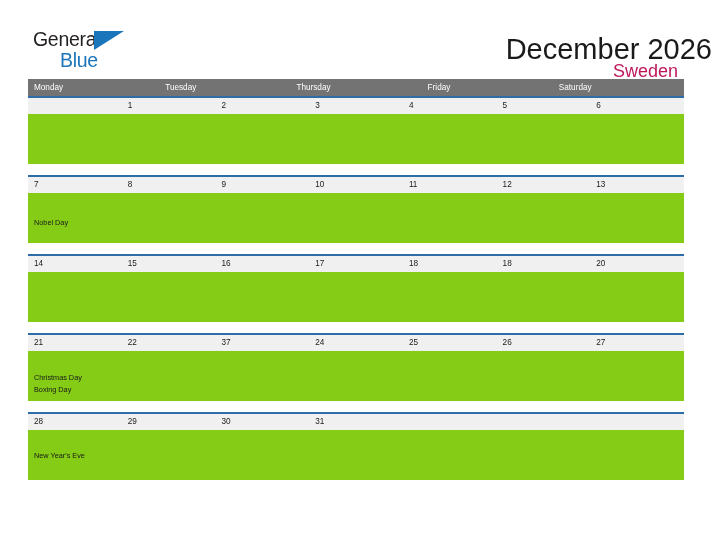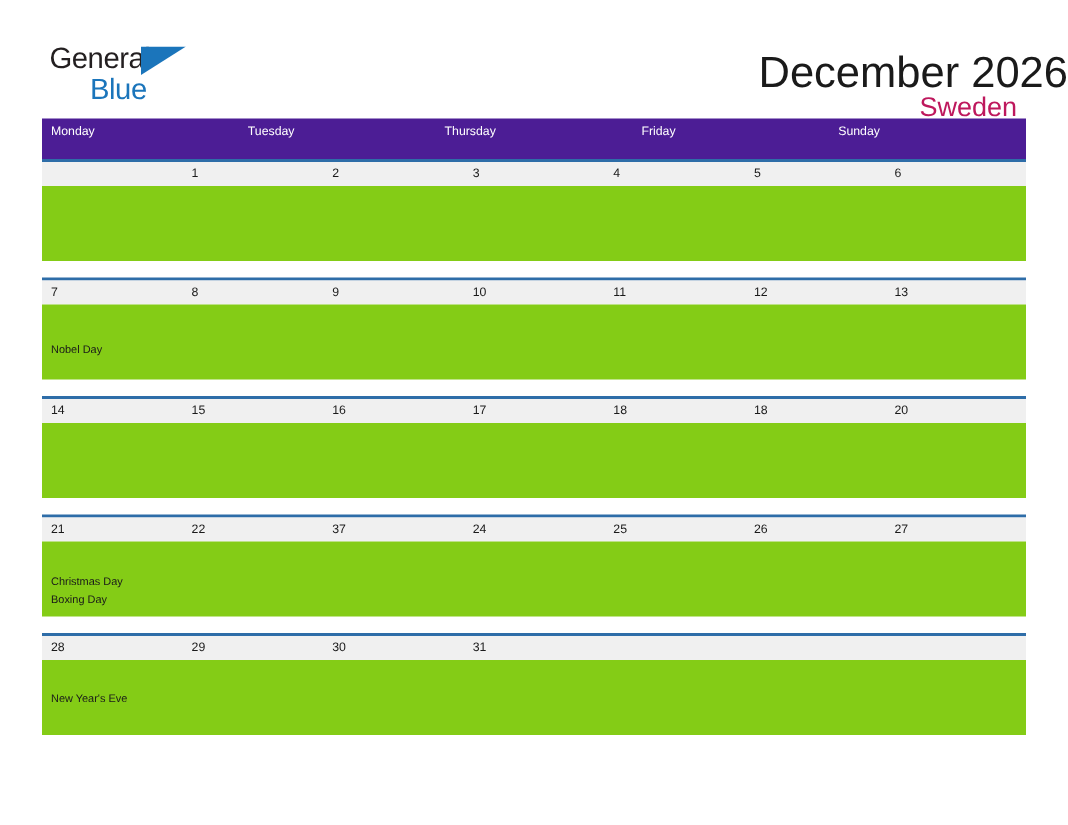--- a/index.html
+++ b/index.html
@@ -77,22 +77,22 @@
   
   .calendar {
     position: absolute;
     left: 28px;
     top: 79px;
     width: 656px;
   }
 
   .weekday-row {
     display: flex;
-    background: #4c1d95;
-    height: 27px;
+    background: #737373;
+    height: 17px;
   }
   .weekday-cell {
     flex: 1 1 0;
     color: #ffffff;
     font-size: 8.2px;
     line-height: 17px;
     padding-left: 6px;
     box-sizing: border-box;
     white-space: nowrap;
   }
@@ -163,21 +163,21 @@
 
 </div>
 
 <div class="calendar">
 
   <div class="weekday-row">
     <div class="weekday-cell">Monday</div>
     <div class="weekday-cell">Tuesday</div>
     <div class="weekday-cell">Thursday</div>
     <div class="weekday-cell">Friday</div>
-    <div class="weekday-cell">Sunday</div>
+    <div class="weekday-cell">Saturday</div>
   </div>
 
   <div class="week-row">
     <div class="daynum-band">
       <div class="daynum-cell"></div>
       <div class="daynum-cell">1</div>
       <div class="daynum-cell">2</div>
       <div class="daynum-cell">3</div>
       <div class="daynum-cell">4</div>
       <div class="daynum-cell">5</div>

